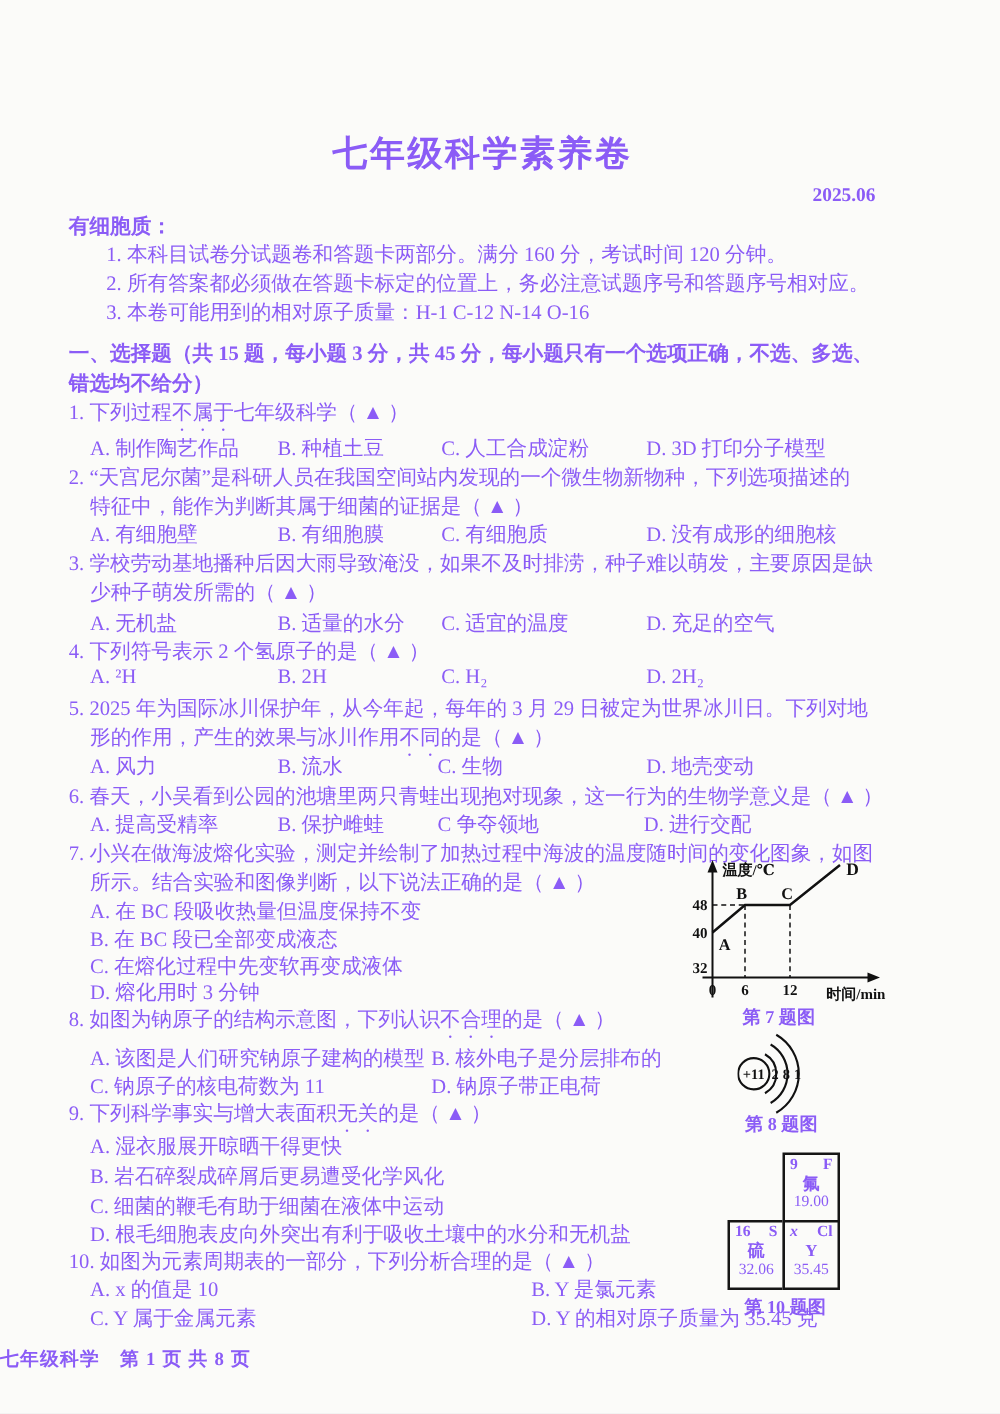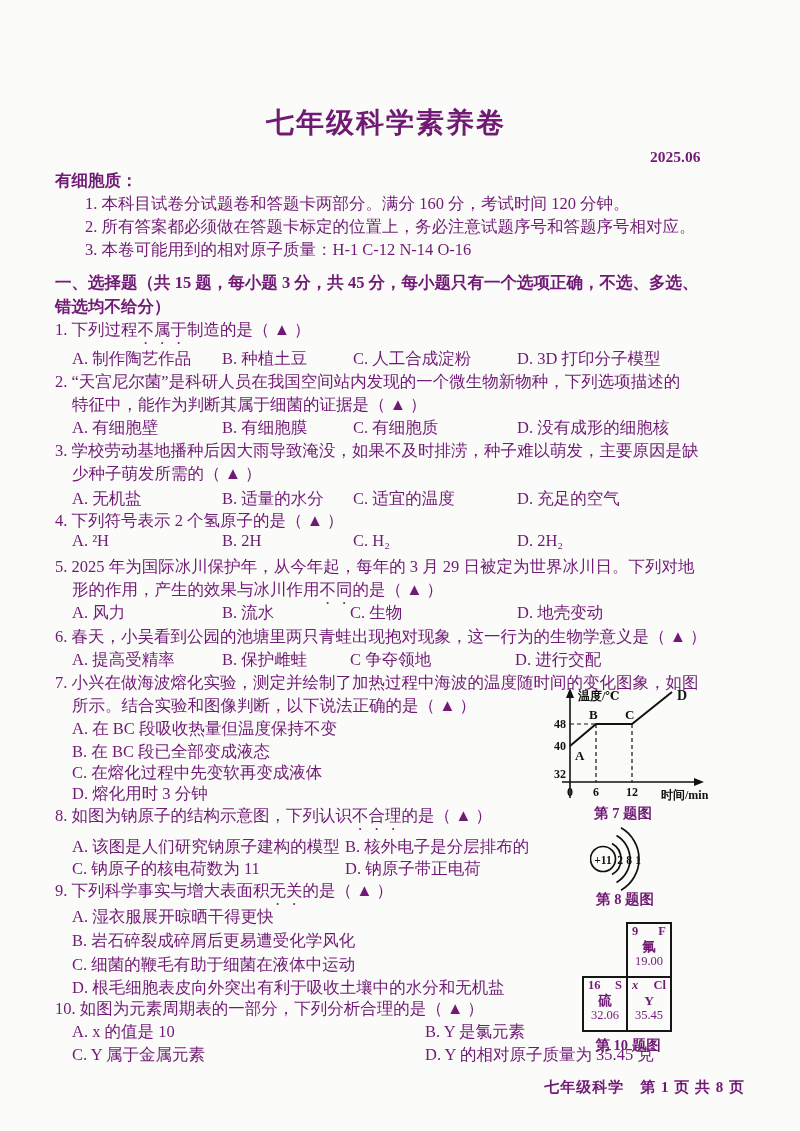--- a/index.html
+++ b/index.html
@@ -1,31 +1,31 @@
 <!DOCTYPE html>
 <html><head>
 <meta charset="utf-8">
 <style>
   html,body{margin:0;padding:0;background:#e8e8e8;}
   .page{
     position:relative;width:800px;height:1131px;margin:0 auto;
-    background:#fbfbf9;color:#701a75;overflow:hidden;
+    background:#fbfbf9;color:#8b5cf6;overflow:hidden;
     font-family:"Liberation Serif","DejaVu Serif",serif;
   }
   .ln{position:absolute;white-space:nowrap;font-size:16.5px;line-height:1.3;}
   .row{position:absolute;left:0;width:100%;height:0;}
   .row .o{position:absolute;top:0;white-space:nowrap;font-size:16.5px;}
   .b{font-weight:bold;}
   .title{position:absolute;top:104px;left:0;width:772px;text-align:center;
          font-size:28px;font-weight:bold;letter-spacing:2px;}
   .date{position:absolute;top:148px;left:650px;font-size:15.5px;font-weight:bold;}
   .em{ -webkit-text-emphasis:filled dot; -webkit-text-emphasis-position:under right;
        text-emphasis:filled dot; text-emphasis-position:under right;}
   .caption{position:absolute;font-size:14.5px;font-weight:600;text-align:center;}
-  .footer{position:absolute;top:1078px;left:0;width:745px;text-align:right;
+  .footer{position:absolute;top:1078px;left:0;width:745px;text-align:left;
           font-size:15px;font-weight:bold;letter-spacing:1px;}
   
   .fig{position:absolute;}
   svg text{font-family:"Liberation Serif","DejaVu Serif",serif;fill:#111;}
   
   .ptable{position:absolute;left:582px;top:922px;width:92px;height:110px;}
   .pc{position:absolute;width:46px;height:56px;border:2px solid #151515;
       box-sizing:border-box;background:#fbfbf9;}
   .pc-f{left:44px;top:0;}
   .pc-s{left:0;top:54px;font-family:Liberation Serif, serif;}
@@ -45,21 +45,21 @@
   <div class="date">2025.06</div>
 
   <div class="ln b" style="left:55px;top:170px">有细胞质：</div>
   <div class="ln" style="left:85px;top:193px">1. 本科目试卷分试题卷和答题卡两部分。满分 160 分，考试时间 120 分钟。</div>
   <div class="ln" style="left:85px;top:216px">2. 所有答案都必须做在答题卡标定的位置上，务必注意试题序号和答题序号相对应。</div>
   <div class="ln" style="left:85px;top:239px">3. 本卷可能用到的相对原子质量：H-1 C-12 N-14 O-16</div>
 
   <div class="ln b" style="left:55px;top:272px">一、选择题（共 15 题，每小题 3 分，共 45 分，每小题只有一个选项正确，不选、多选、</div>
   <div class="ln b" style="left:55px;top:296px">错选均不给分）</div>
 
-  <div class="ln" style="left:55px;top:319px"><span>1. 下列过程</span><span class="em">不属于</span><span>制造的是（ ▲ ）</span></div>
+  <div class="ln" style="left:55px;top:319px"><span>1. 下列过程</span><span class="em">不属于</span><span>七年级科学（ ▲ ）</span></div>
   <div class="row" style="top:348px">
     <span class="o" style="left:72px">A. 制作陶艺作品</span>
     <span class="o" style="left:222px">B. 种植土豆</span>
     <span class="o" style="left:353px">C. 人工合成淀粉</span>
     <span class="o" style="left:517px">D. 3D 打印分子模型</span>
   </div>
 
   <div class="ln" style="left:55px;top:371px">2. “天宫尼尔菌”是科研人员在我国空间站内发现的一个微生物新物种，下列选项描述的</div>
   <div class="ln" style="left:72px;top:394px">特征中，能作为判断其属于细菌的证据是（ ▲ ）</div>
   <div class="row" style="top:417px">

